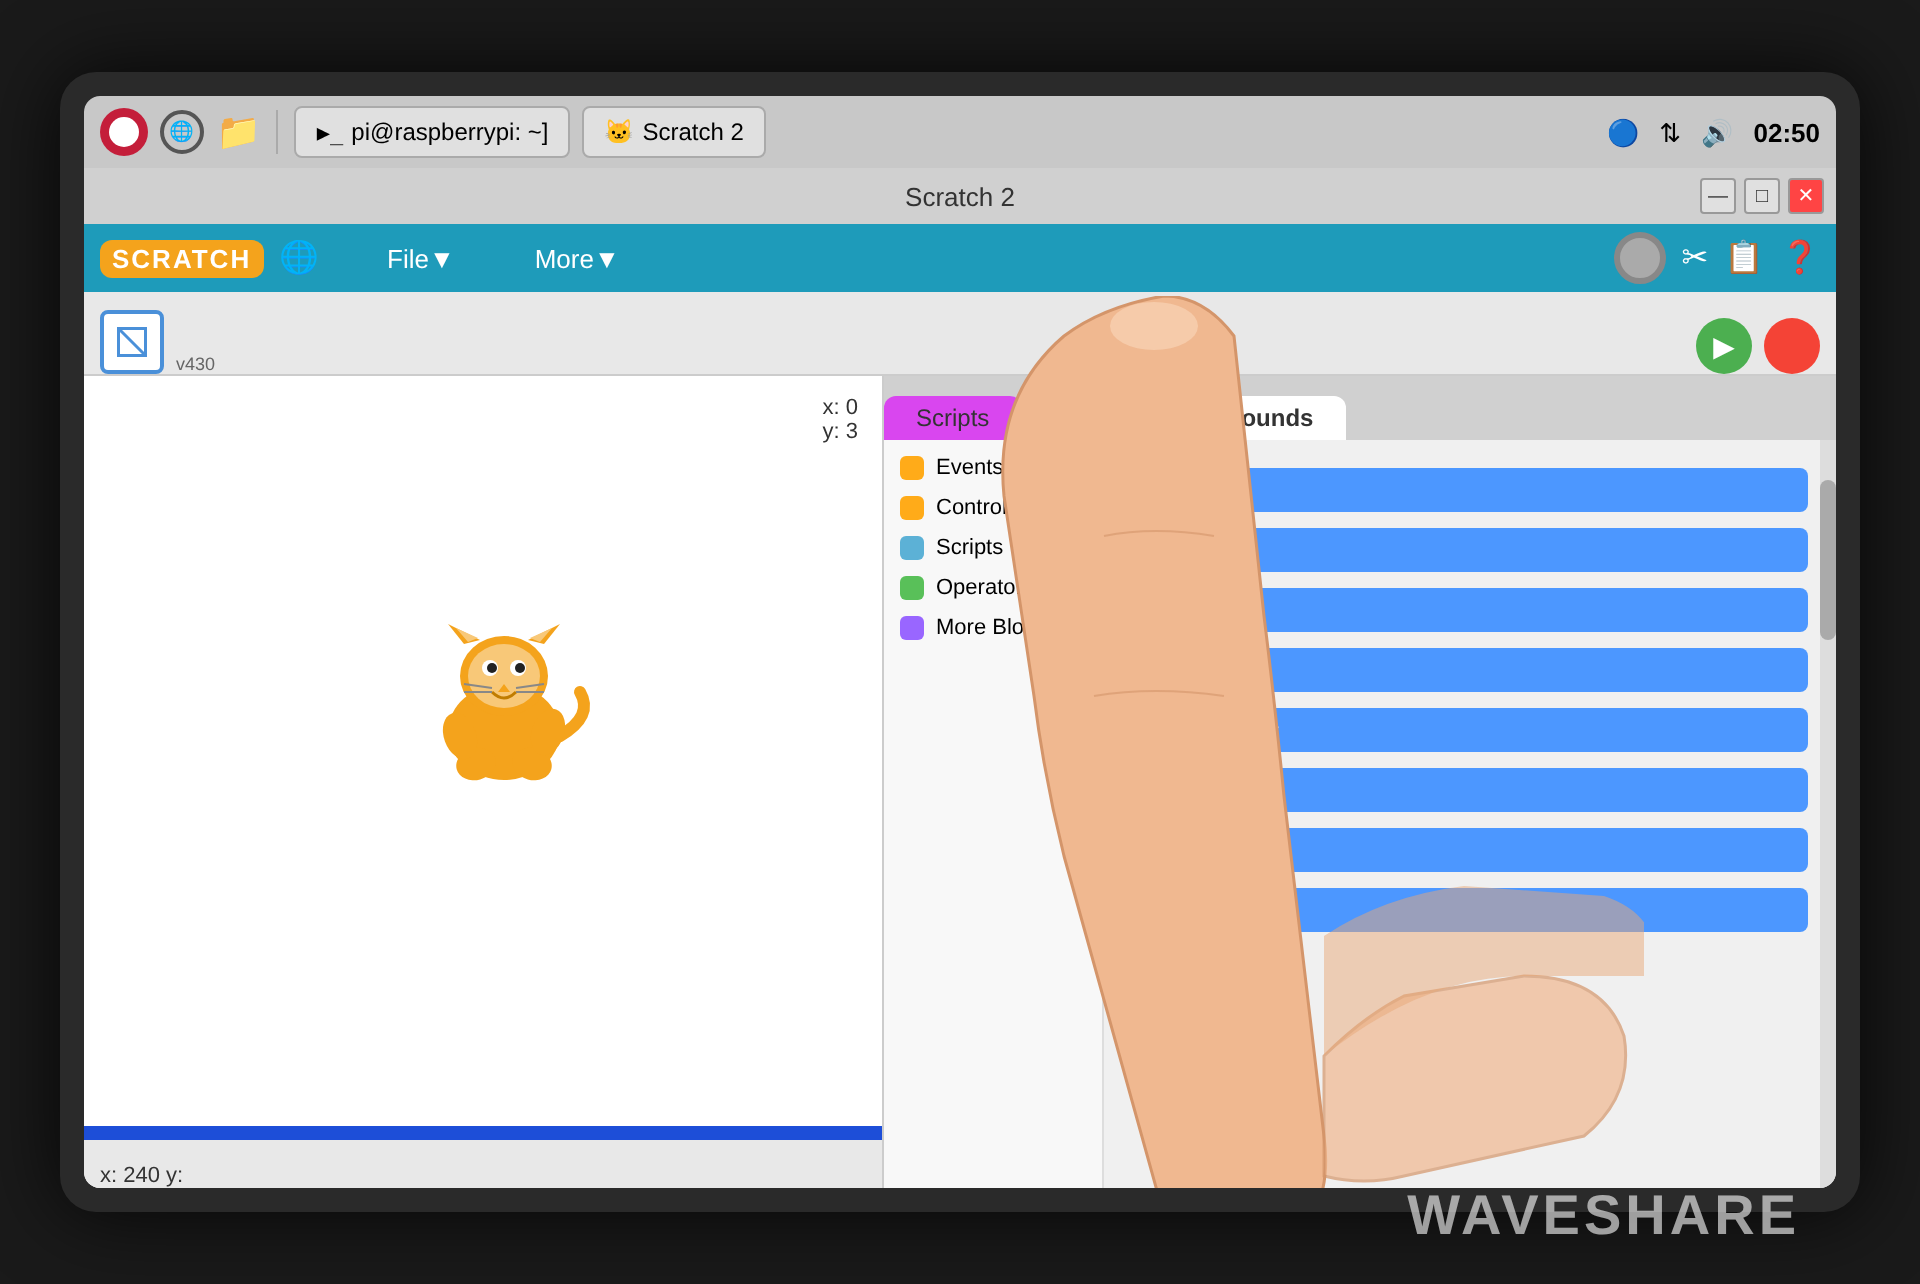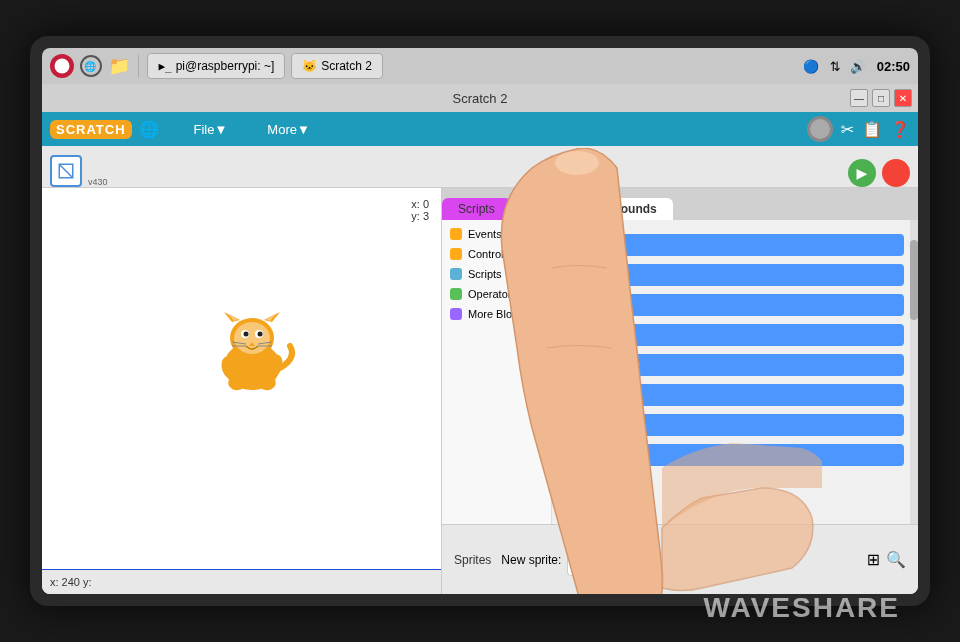--- a/index.html
+++ b/index.html
@@ -206,25 +206,24 @@
       left: 160px;
       top: 120px;
       width: 100px;
       height: 90px;
     }
 
     .stage-info {
       height: 22px;
       background: #e8e8e8;
       display: flex;
-      align-items: center;
       padding: 12px 8px;
       font-size: 11px;
       color: #333;
-      border-top: 1px solid #1d4ed8;
+      border-top: 7px solid #1d4ed8;
     }
 
     
     .scripts-area {
       flex: 1;
       display: flex;
       flex-direction: column;
       background: #f0f0f0;
     }
 
@@ -624,33 +623,20 @@
                 <div class="block block-blue">pointer ▾</div>
                 <div class="block block-blue">to x:</div>
               </div>
 
               <div class="scroll-indicator">
                 <div class="scroll-thumb"></div>
               </div>
             </div>
           </div>
 
-          <div class="sprite-panel">
-            <span class="sprite-label">Sprites</span>
-            <div class="new-sprite-area">
-              <span>New sprite:</span>
-              <div class="sprite-icon">🐾</div>
-              <div class="sprite-icon">⬆</div>
-            </div>
-
-            <div style="margin-left:auto; display:flex; gap:6px; align-items:center;">
-              <span style="font-size:16px;">⊞</span>
-              <span style="font-size:16px;">🔍</span>
-            </div>
-          </div>
         </div>
       </div>
     </div>
 
     <svg class="hand-overlay" viewBox="0 0 400 480" xmlns="http://www.w3.org/2000/svg" preserveAspectRatio="xMidYMid meet">
 
       <path d="M160 0 Q180 0 195 20 L210 160 Q215 200 220 250 L240 420 Q245 460 220 470 Q180 480 160 460 L110 280 Q100 240 95 200 L80 100 Q75 50 110 20 Q130 5 160 0Z" fill="#f0b890" stroke="#d4956a" stroke-width="1.5"></path>
 
       <path d="M240 380 Q260 360 280 350 L340 340 Q380 340 390 370 Q395 400 370 420 L280 440 Q260 445 240 440Z" fill="#f0b890" stroke="#d4956a" stroke-width="1.5" opacity="0.7"></path>
       <path d="M240 320 Q270 300 310 295 L380 300 Q410 310 405 340 L340 340 Q290 340 240 380Z" fill="#e8a878" opacity="0.5"></path>

